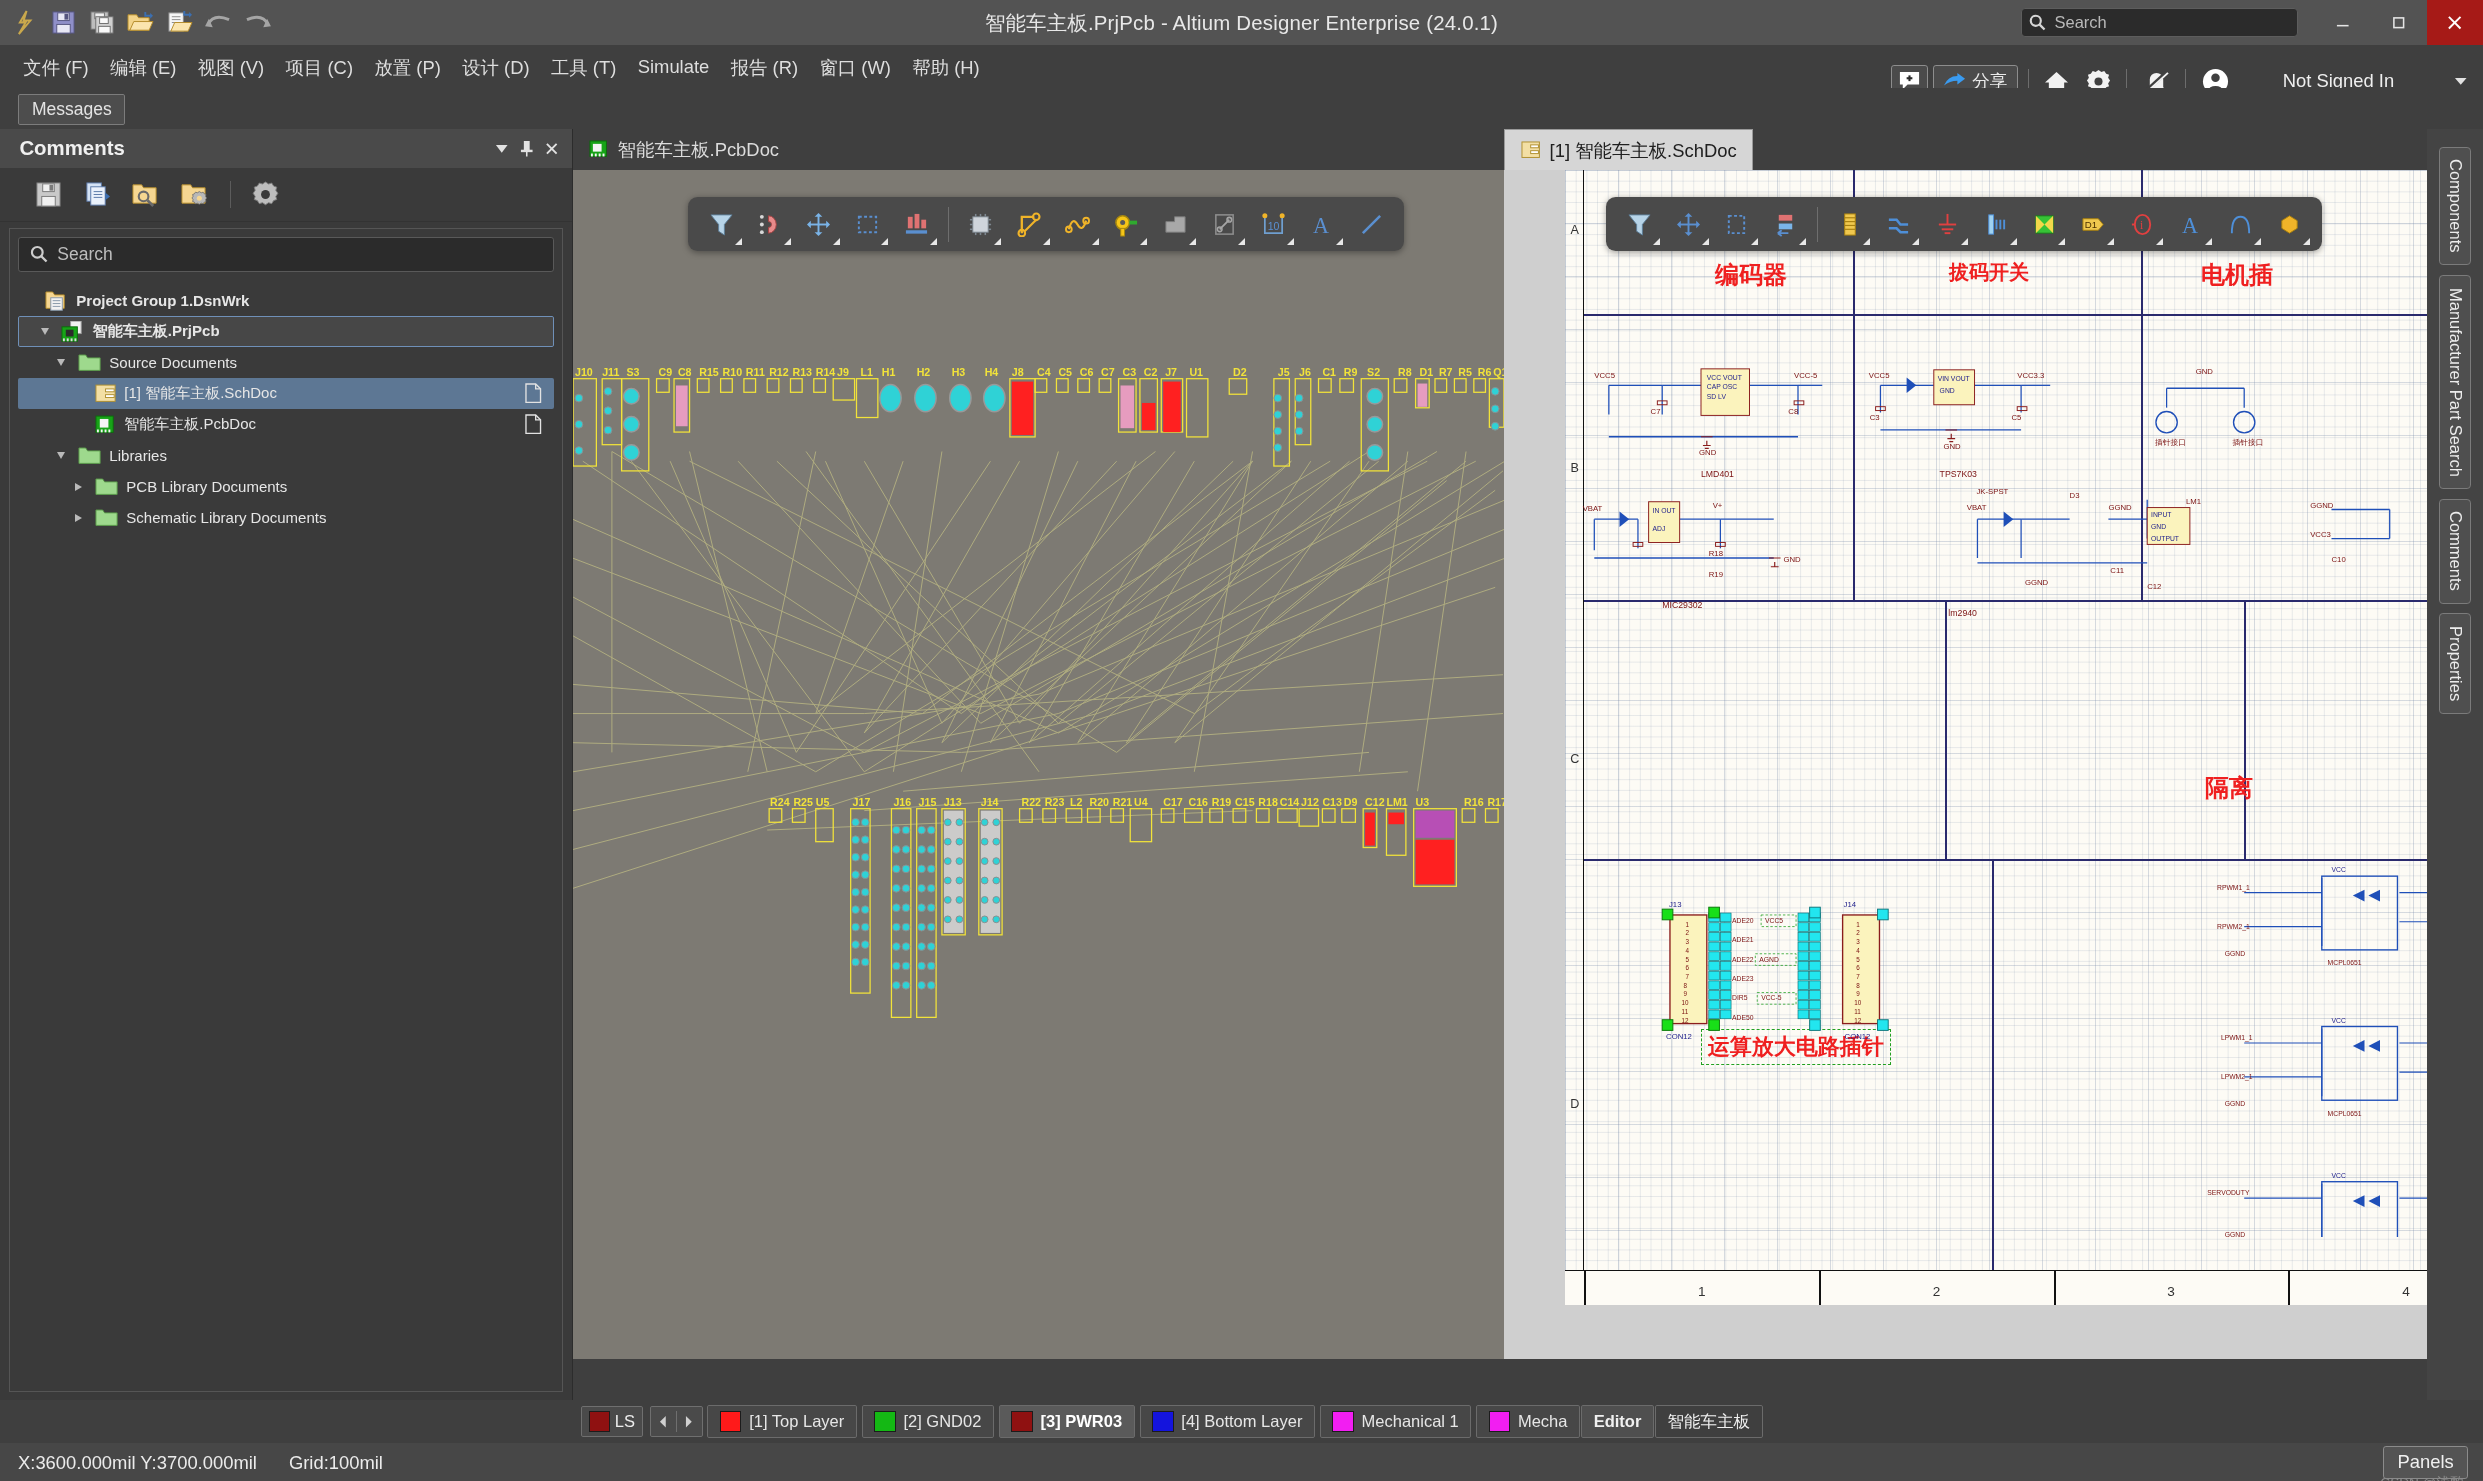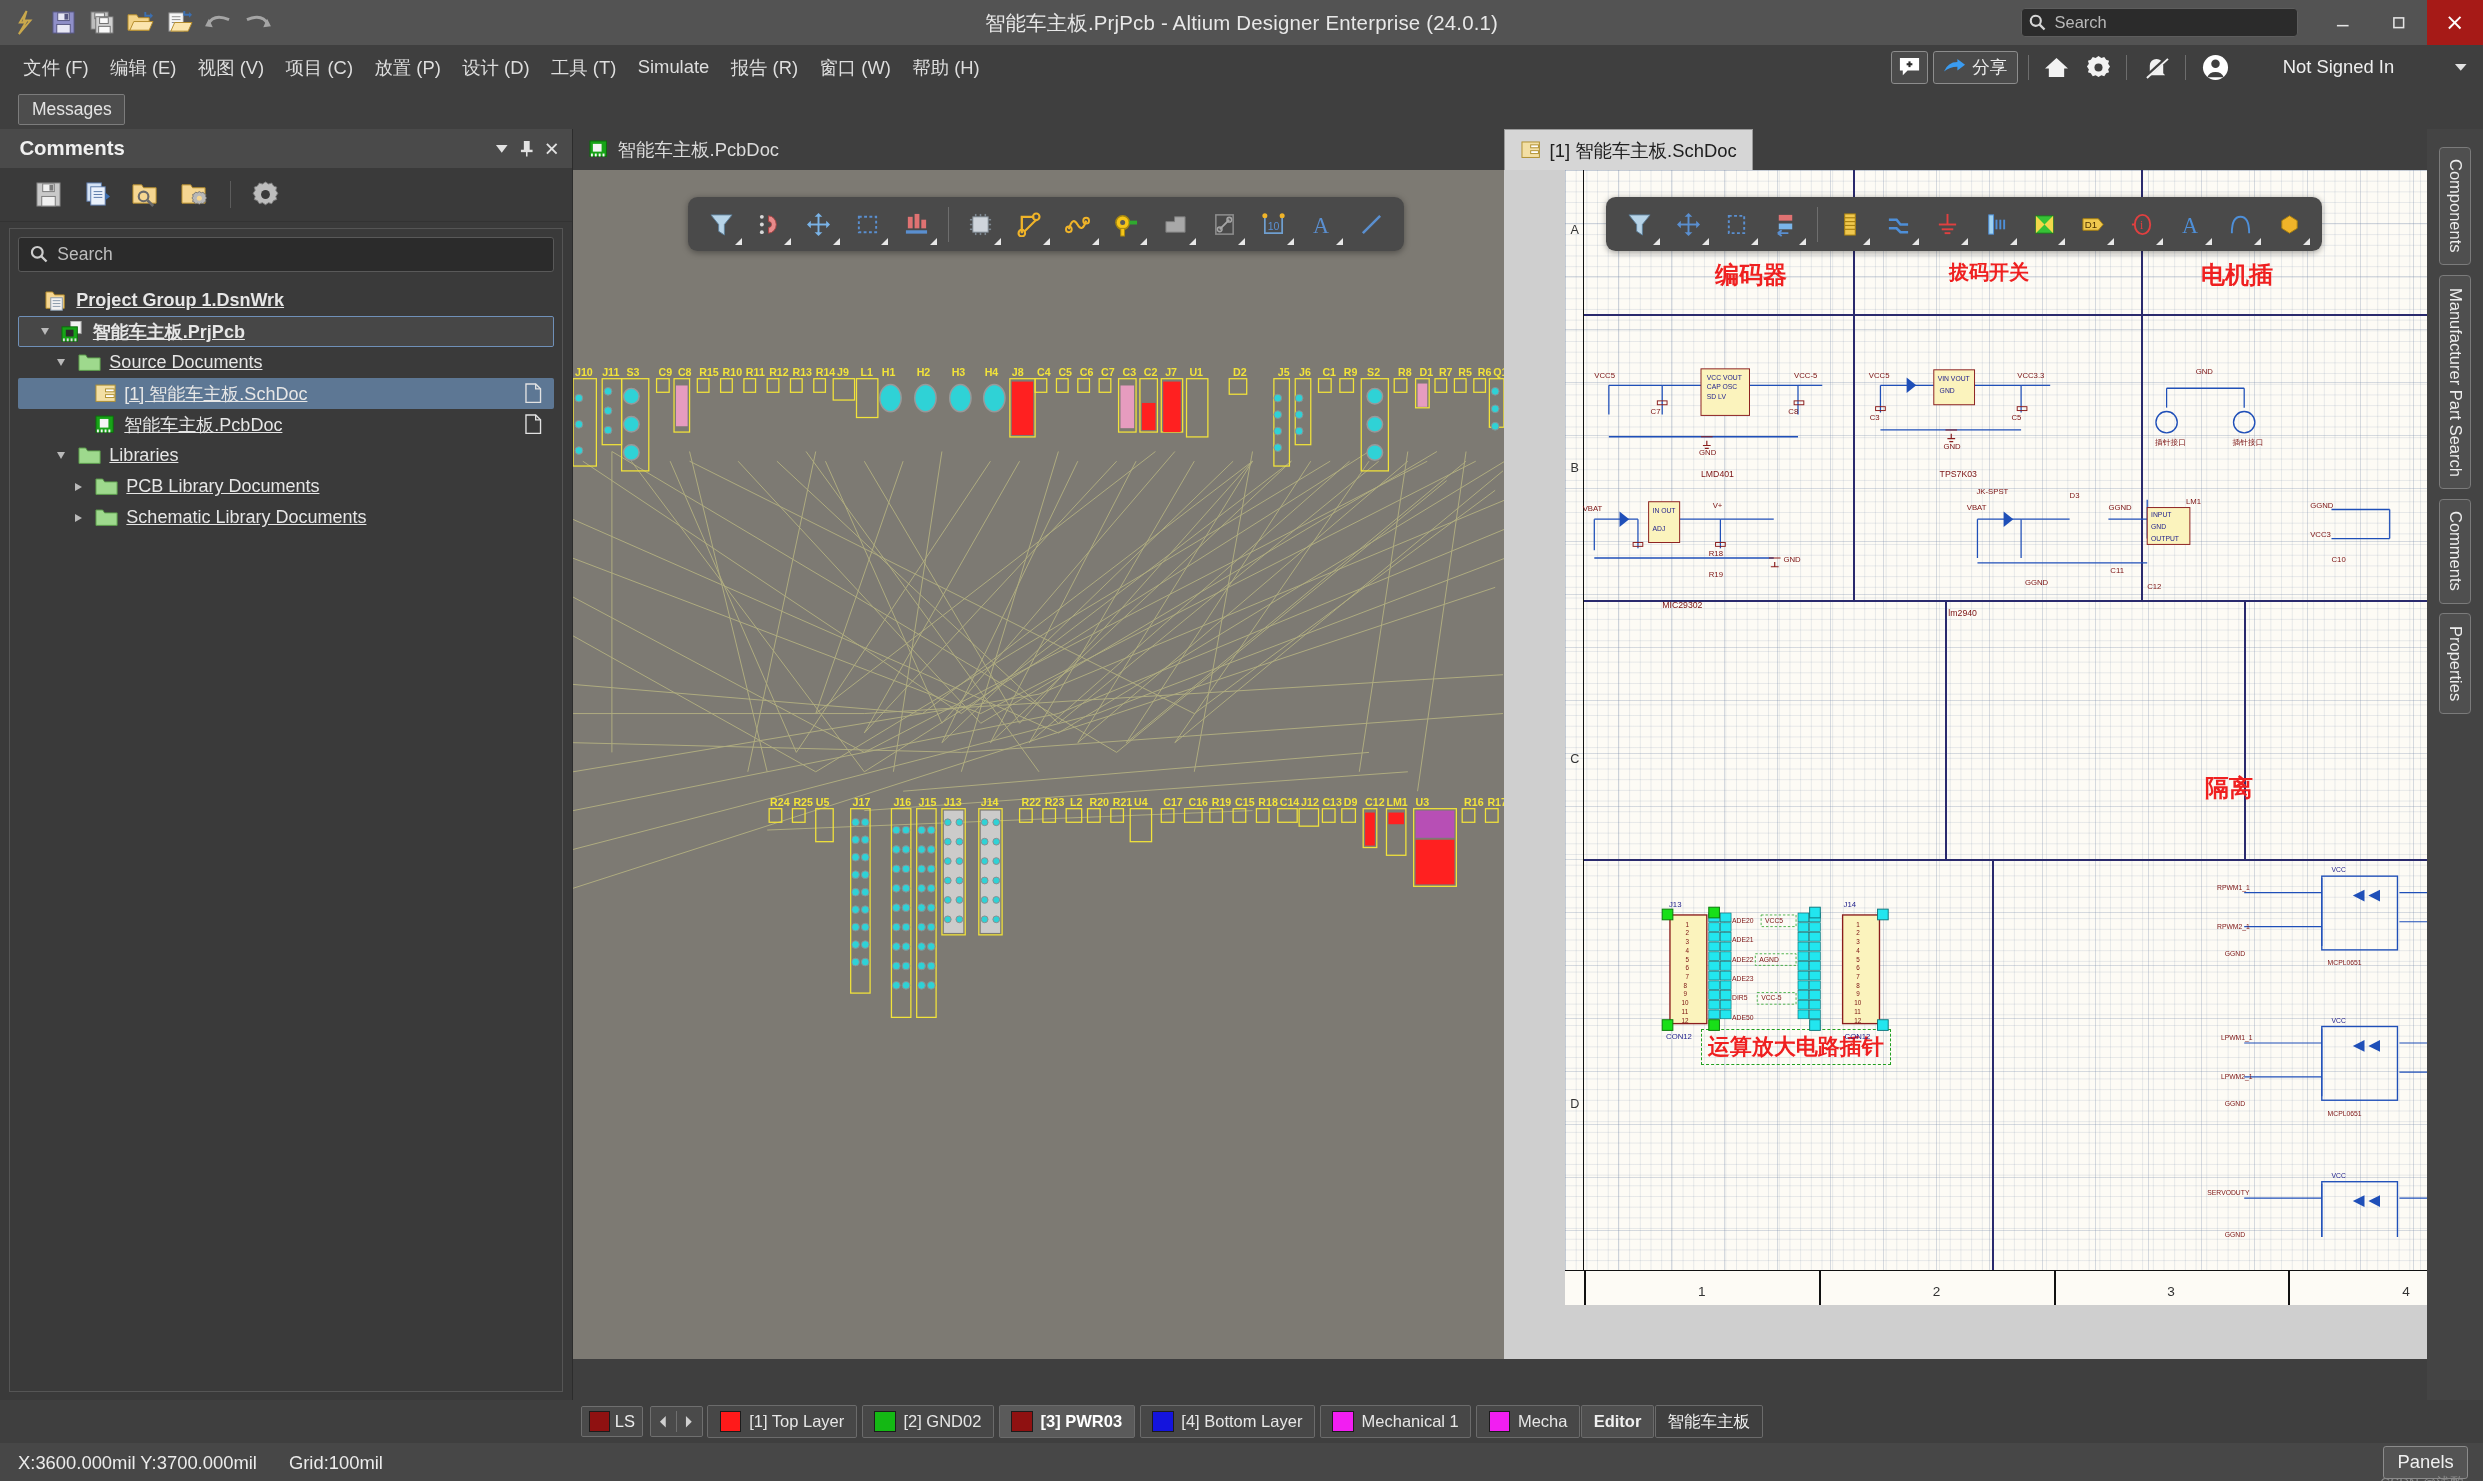--- a/index.html
+++ b/index.html
@@ -44,21 +44,21 @@
 
   
   .menubar {
     position:absolute; left:0; top:45px; width:2483px; height:44px;
     background:#3f3f3f; display:flex; align-items:center; padding-left:12.6px;
   }
   .menu-item {
     color:#dedede; font-size:18.4px; padding:4.9px 10.7px; border-radius:1.9px; white-space:nowrap;text-align:center;
   }
   .menubar-right {
-    position:absolute; right:7.8px; top:0; height:44px; display:flex; align-items:center; gap:4.9px;
+    position:absolute; right:7.8px; top:14px; height:44px; display:flex; align-items:center; gap:4.9px;
   }
   .mb-icon-btn {
     height:33px; min-width:33px; display:flex; align-items:center; justify-content:center;
     border-radius:2.9px; padding:0 5.8px; color:#f2f2f2;gap:48px;
   }
   .mb-bordered { border:1px solid #8d8d8d; background:#4b4b4b; }
   .mb-share { display:flex; align-items:center; gap:5.8px; padding:0 9.7px; color:#eaeaea; font-size:17.5px; }
   .mb-sep { width:1px; height:25px; background:#6d6d6d; margin:0 4.9px; }
   .signin-txt { color:#efefef; font-size:18.4px; margin-left:5.8px; white-space:nowrap; }
 
@@ -93,21 +93,21 @@
     height:calc(100% - 107px); padding:7.8px 8.7px;
   }
   .proj-search {
     height:35px; background:#2b2b2b; border:1px solid #595959; border-radius:2.9px;
     display:flex; align-items:center; gap:9.7px; padding:0 10.7px; margin-bottom:9.7px;
   }
   .proj-search .ph { color:#bdbdbd; font-size:17.5px; }
   .tree { padding-top:3.9px; }
   .tree-row {
     display:flex; align-items:center; height:31px; gap:6.8px; padding-right:7.8px; border-radius:1.9px;
-    color:#e6e6e6; font-size:18px; white-space:nowrap;text-decoration:underline;
+    color:#e6e6e6; font-size:15px; white-space:nowrap;
   }
   .tree-row.selected { background:#5d7794; }
   .tree-row.outlined { border:1px solid #6f90b8; background:#474747; }
   .tw { width:19.4px; display:flex; align-items:center; justify-content:center; flex-shrink:0; }
   .tri-r { width:0;height:0;border-left:7.8px solid #b9b9b9;border-top:4.9px solid transparent;border-bottom:4.9px solid transparent; }
   .tri-d { width:0;height:0;border-top:7.8px solid #b9b9b9;border-left:4.9px solid transparent;border-right:4.9px solid transparent; }
   .tree-label { flex:1; }
   .tree-label.bold { font-weight:bold; }
   .doc-glyph { color:#d9d9d9; font-size:18.4px; margin-left:auto; padding-right:3.9px;}
 

